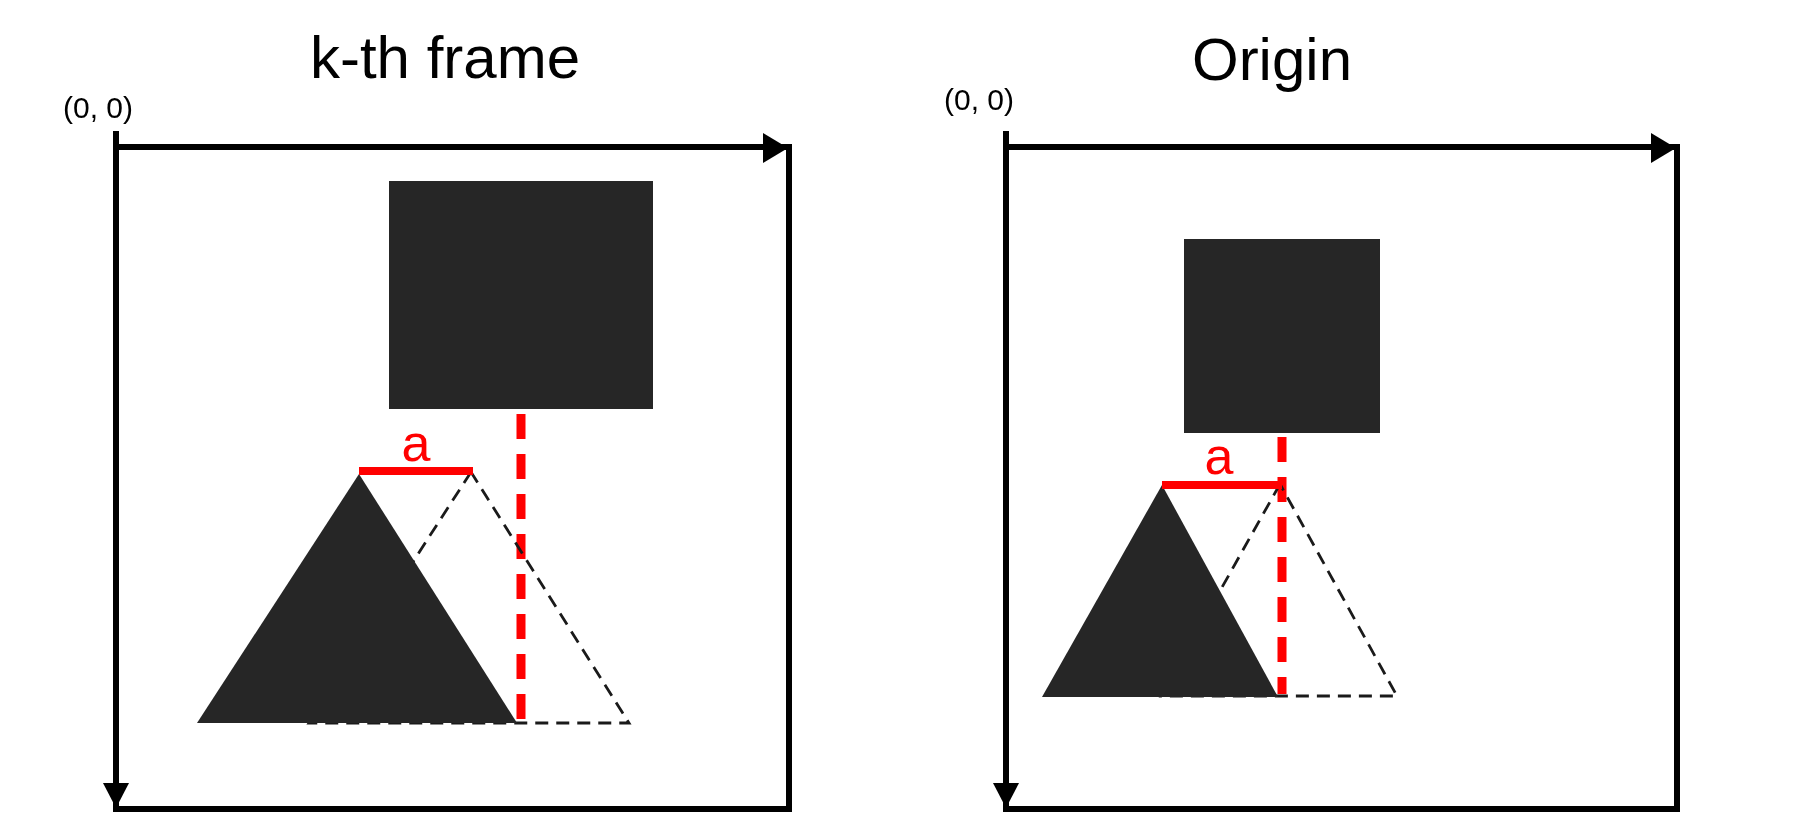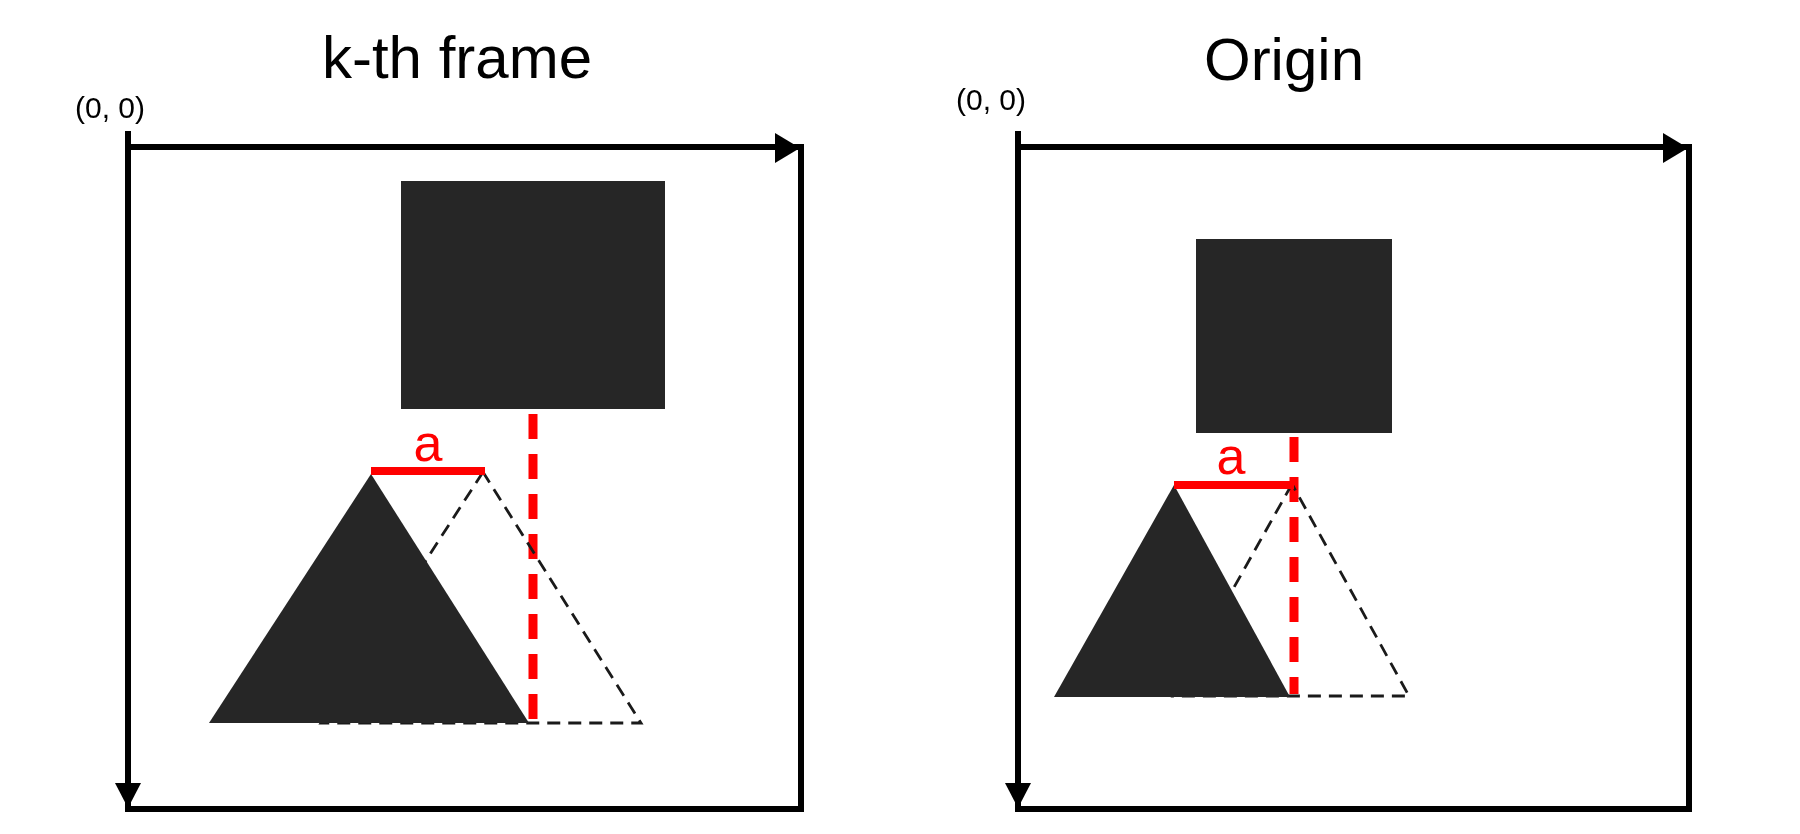--- a/index.html
+++ b/index.html
@@ -9,21 +9,21 @@
     --dashed-outline:#1a1a1a;
     --background:#ffffff;
   }
   html,body{margin:0;padding:0;}
   body{
     width:1800px;height:834px;
     background:var(--background);
     font-family:"Liberation Sans", sans-serif;
     overflow:hidden;
   }
-  .canvas{position:relative;width:1512px;height:834px;margin-left:12px;}
+  .canvas{position:relative;width:1512px;height:834px;}
   svg{display:block;}
   .frame-border{fill:none;stroke:var(--line-black);stroke-width:6;}
   .axis-line{stroke:var(--line-black);stroke-width:6;fill:none;}
   .arrow-head{fill:var(--line-black);stroke:none;}
   .solid-shape{fill:var(--shape-dark);stroke:none;}
   .ghost-shape{fill:none;stroke:var(--dashed-outline);stroke-width:2.8;stroke-dasharray:13 8;}
   .red-dashed{stroke:var(--accent-red);stroke-width:9;stroke-dasharray:25 15;fill:none;}
   .red-solid{stroke:var(--accent-red);stroke-width:8;fill:none;}
   .title-text{font-size:60px;fill:#000;text-anchor:middle;}
   .origin-text{font-size:30px;fill:#000;text-anchor:middle;}

